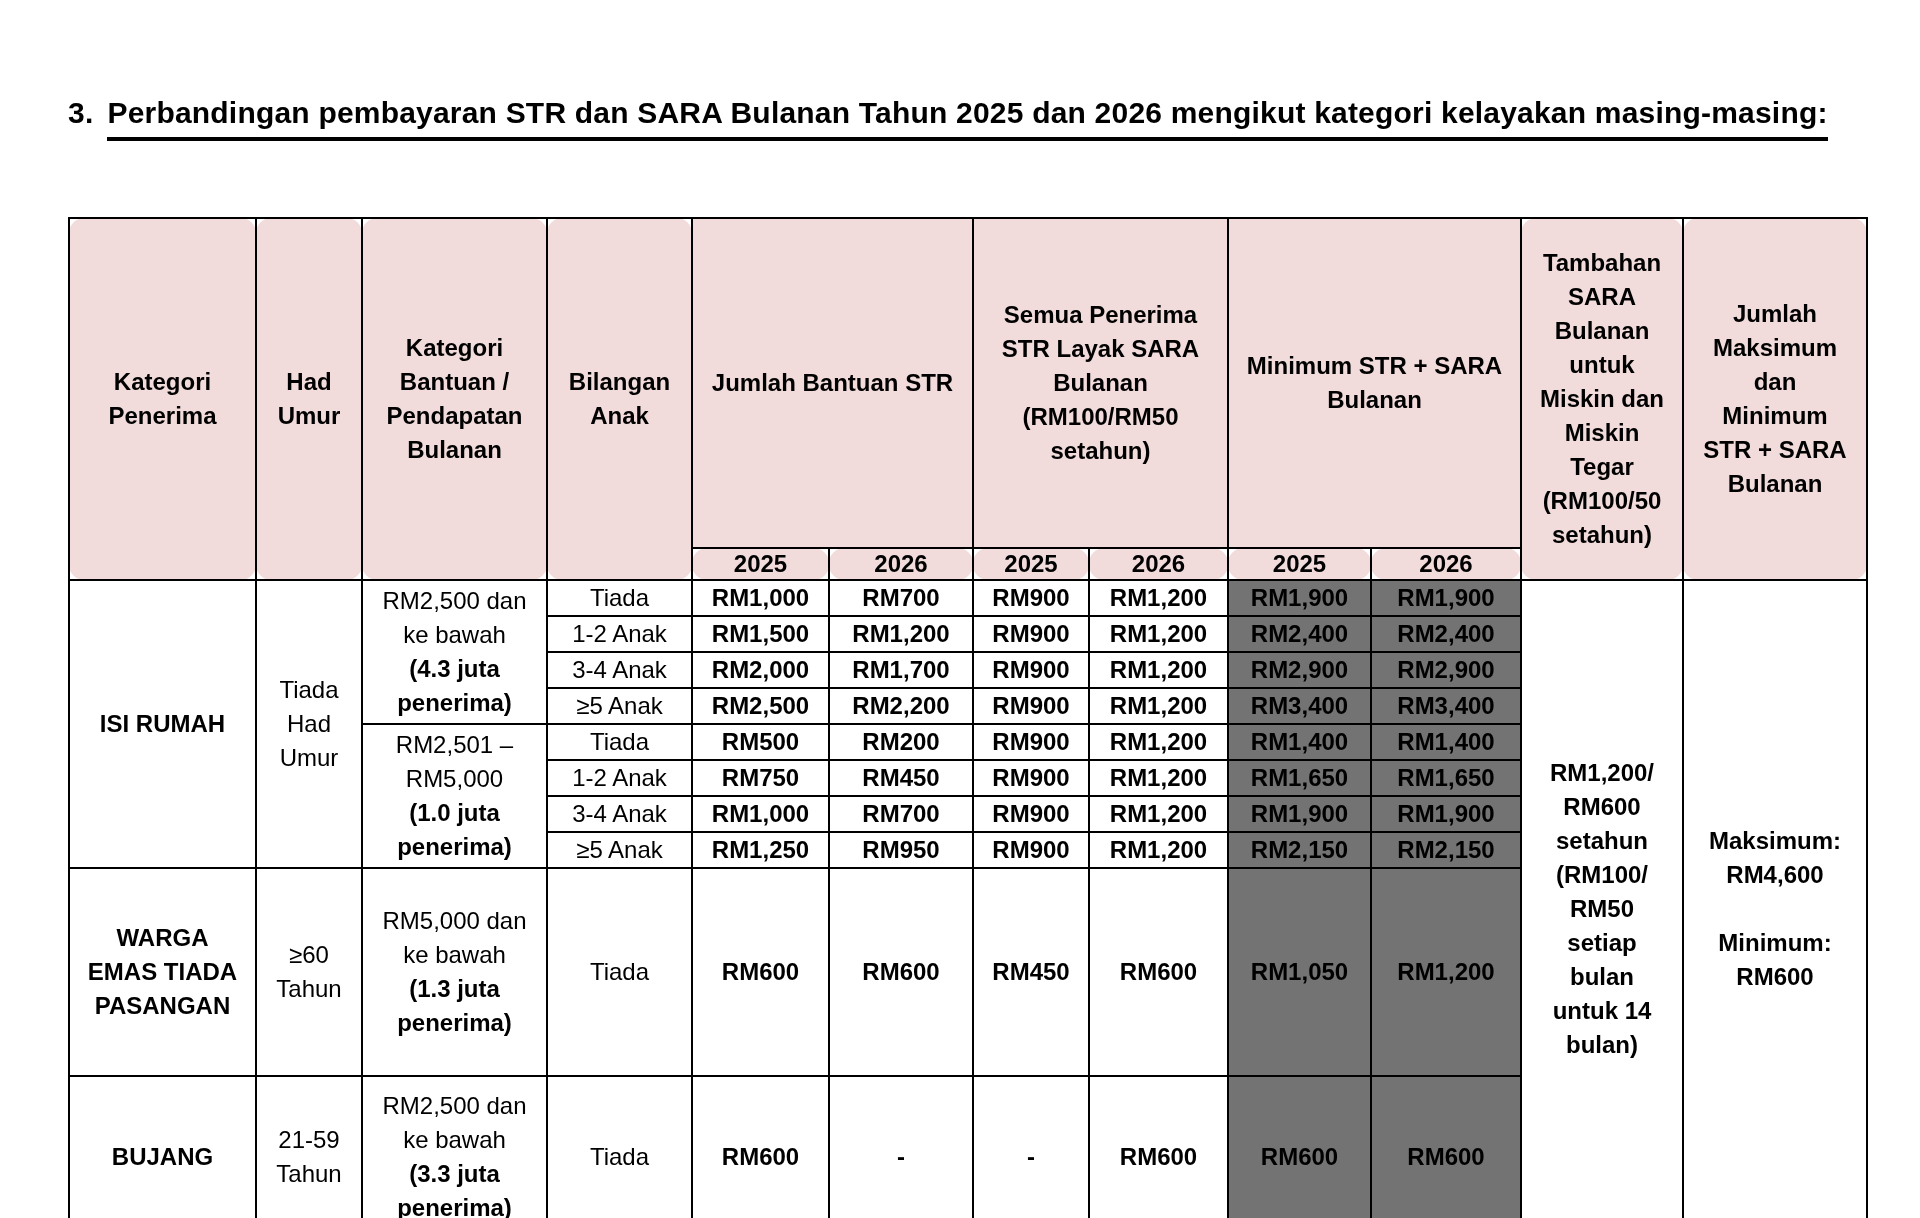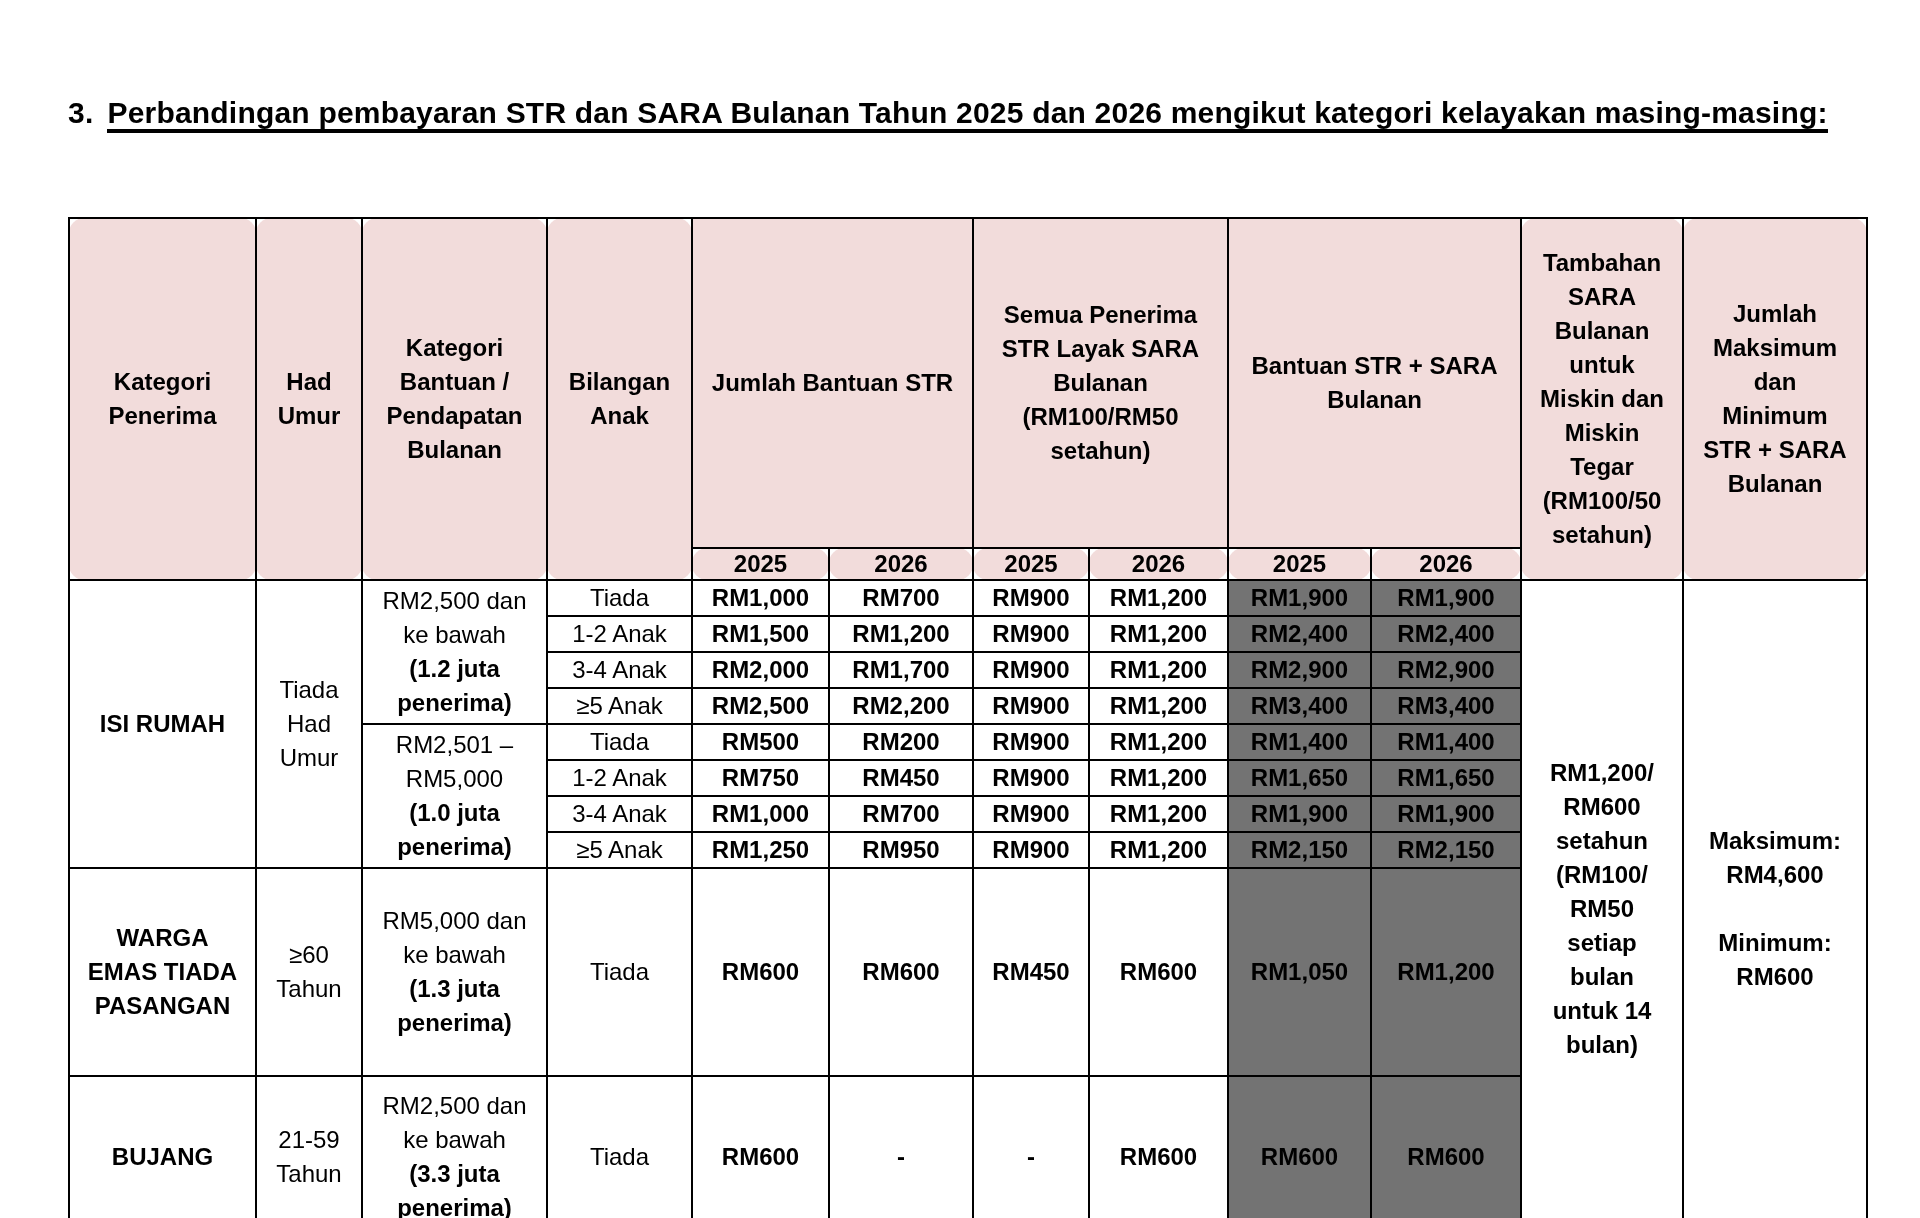--- a/index.html
+++ b/index.html
@@ -5,21 +5,21 @@
   html,body{margin:0;padding:0;}
   body{
     width:1920px;height:1218px;background:#ffffff;position:relative;
     font-family:"Liberation Sans", sans-serif;color:#000;
   }
   .title{
     position:absolute;left:68px;top:96px;
     font-size:30px;font-weight:bold;white-space:nowrap;letter-spacing:.2px;
   }
   .title .num{display:inline-block;margin-right:14px;}
-  .title .u{border-bottom:4px solid #000;padding-bottom:0;}
+  .title .u{border-bottom:4px solid #000;padding-bottom:8px;}
 
   table.cmp{
     position:absolute;left:68px;top:217px;
     border-collapse:collapse;table-layout:fixed;
   }
   table.cmp td{
     border:2px solid #000;
     text-align:center;vertical-align:middle;
     font-size:24px;line-height:34px;padding:0 2px;
     overflow:hidden;
@@ -62,21 +62,21 @@
 Pendapatan
 Bulanan</td>
       <td class="pink b pre tb" rowspan="2">Bilangan
 Anak</td>
       <td class="pink b pre" colspan="2">Jumlah Bantuan STR</td>
       <td class="pink b pre" colspan="2">Semua Penerima
 STR Layak SARA
 Bulanan
 (RM100/RM50
 setahun)</td>
-      <td class="pink b pre" colspan="2">Bantuan STR + SARA
+      <td class="pink b pre" colspan="2">Minimum STR + SARA
 Bulanan</td>
       <td class="pink b pre tb" rowspan="2">Tambahan
 SARA
 Bulanan
 untuk
 Miskin dan
 Miskin
 Tegar
 (RM100/50
 setahun)</td>
@@ -97,21 +97,21 @@
     </tr>
 
     <tr style="height:35px">
       <td class="b pre" rowspan="8">ISI RUMAH</td>
       <td class="pre" rowspan="8">Tiada
 Had
 Umur</td>
       <td rowspan="4">
           <div class="pre">RM2,500 dan
 ke bawah</div>
-          <div class="pre b">(1.2 juta
+          <div class="pre b">(4.3 juta
 penerima)</div>
         </td>
       <td>Tiada</td>
       <td class="b">RM1,000</td>
       <td class="b">RM700</td>
       <td class="b">RM900</td>
       <td class="b">RM1,200</td>
       <td class="b blue">RM1,900</td>
       <td class="b blue">RM1,900</td>
       <td class="b pre" rowspan="10">RM1,200/

